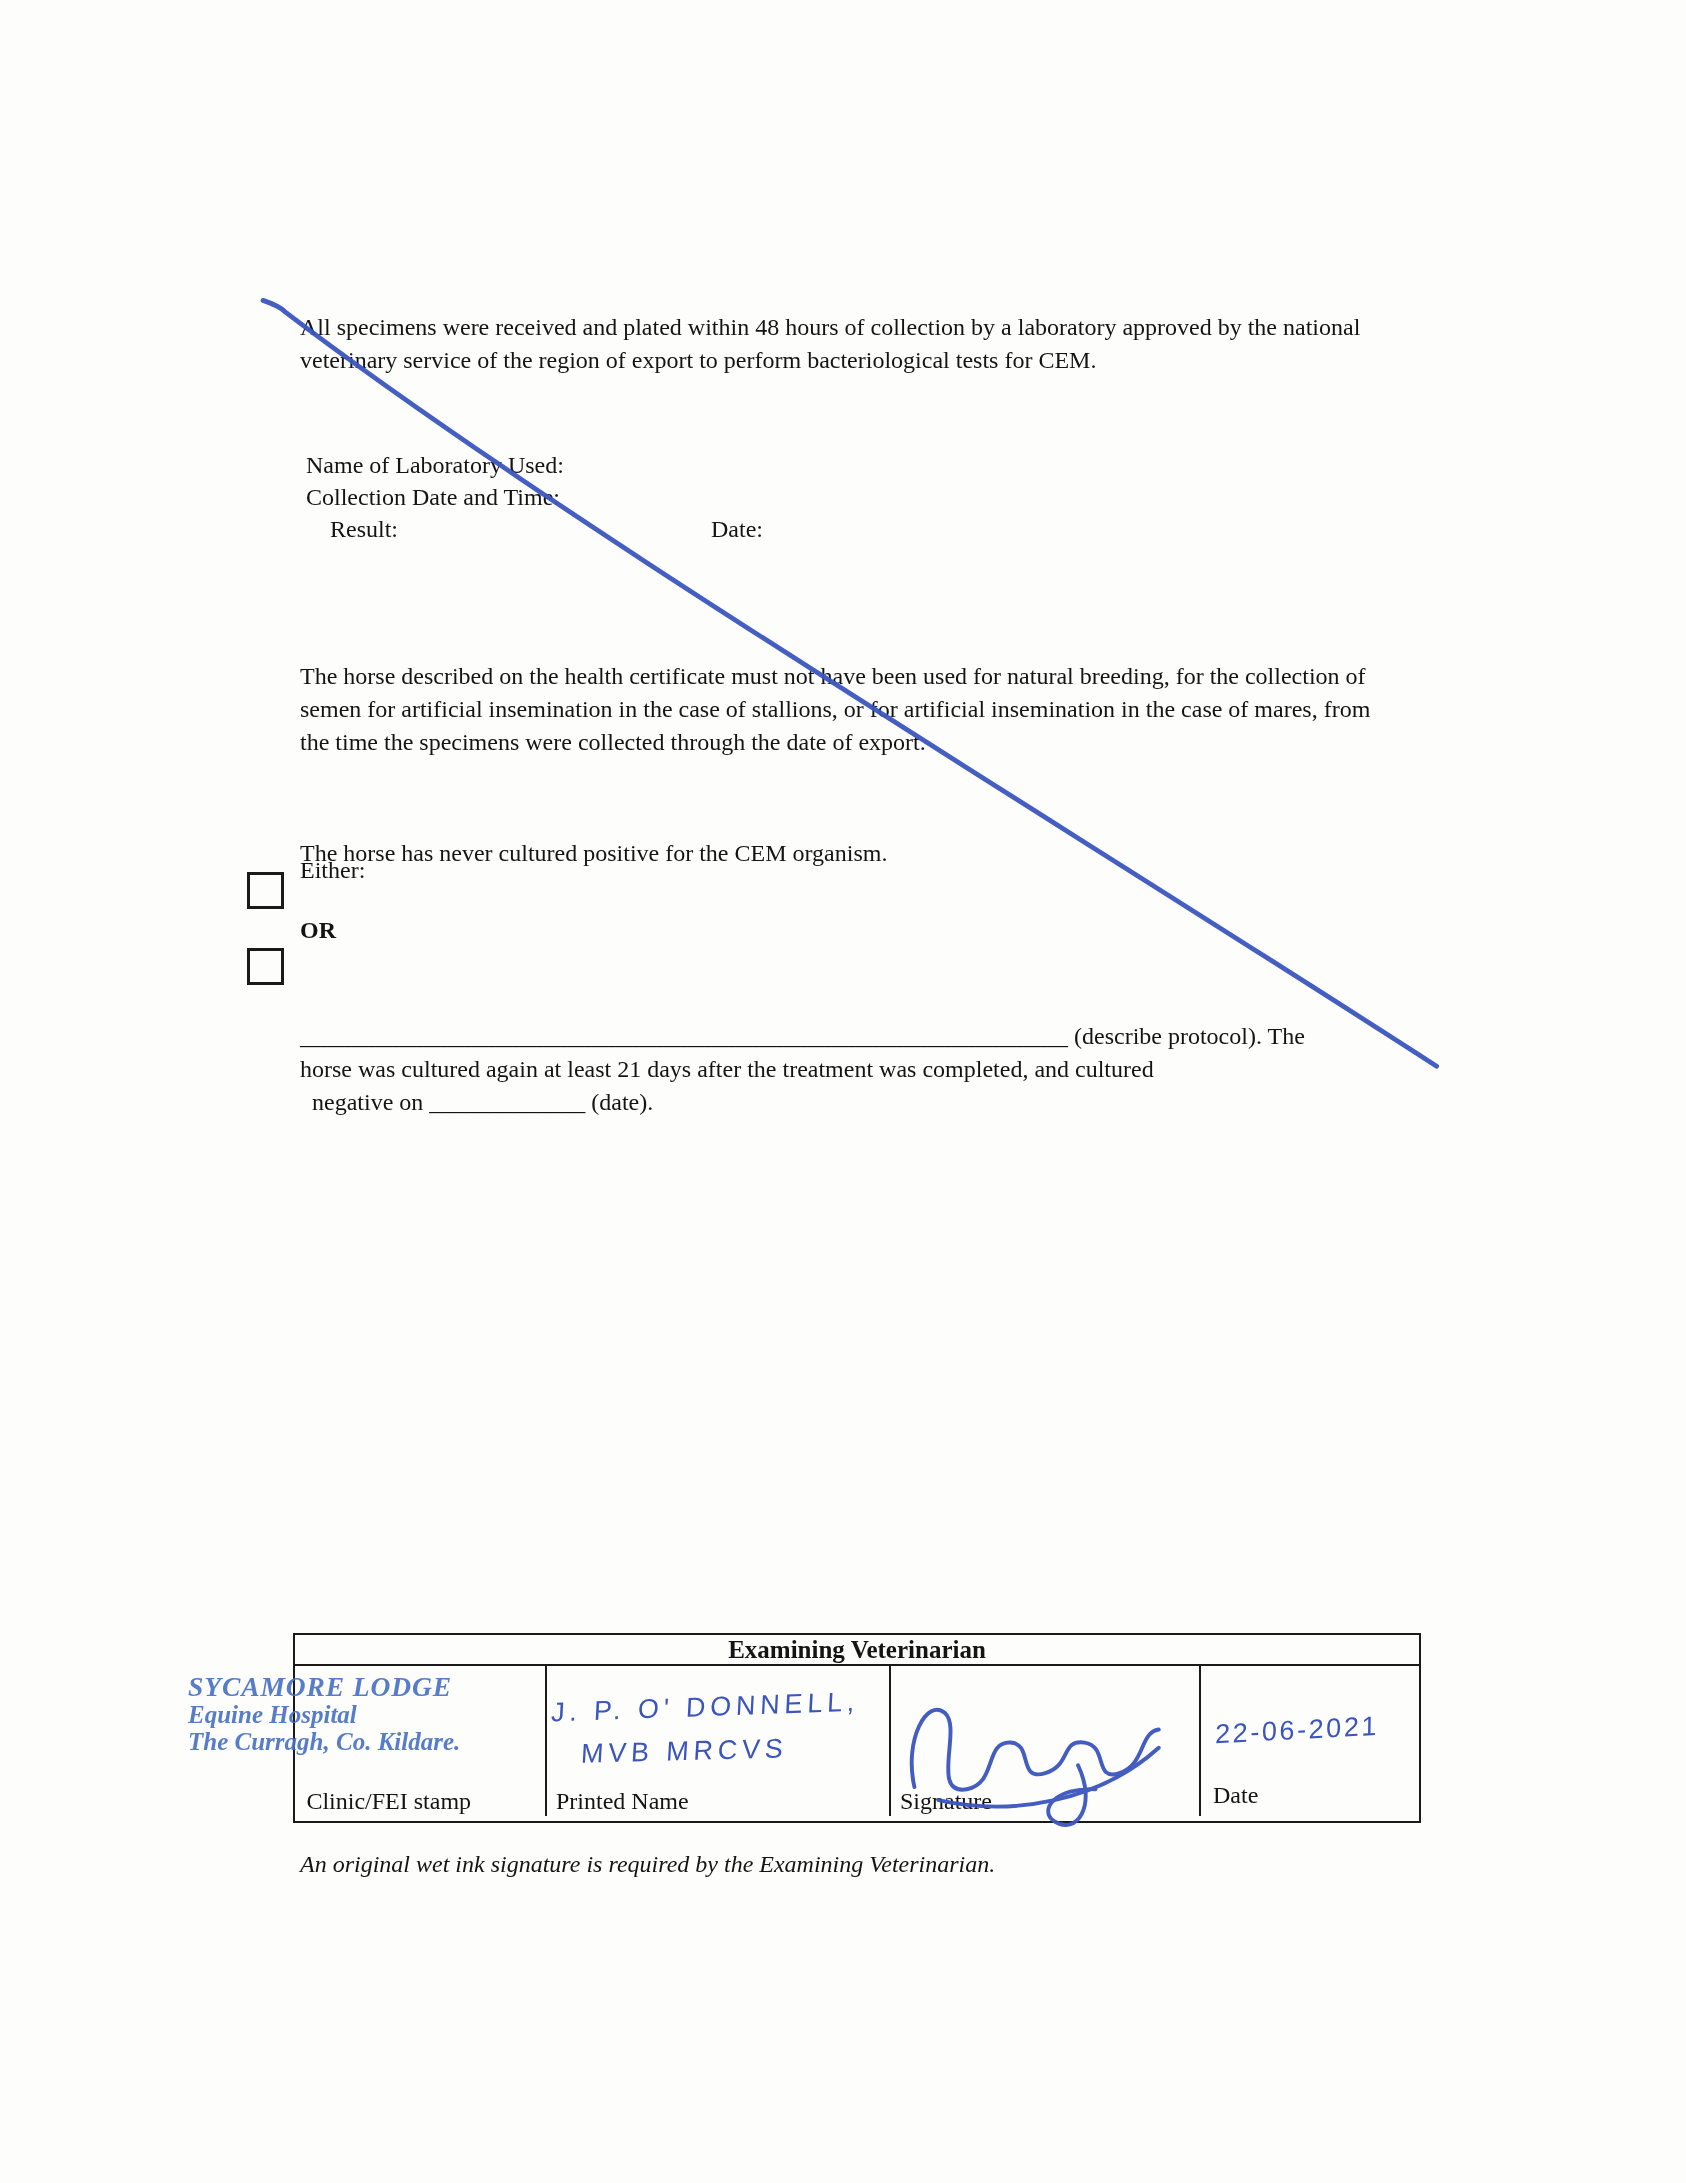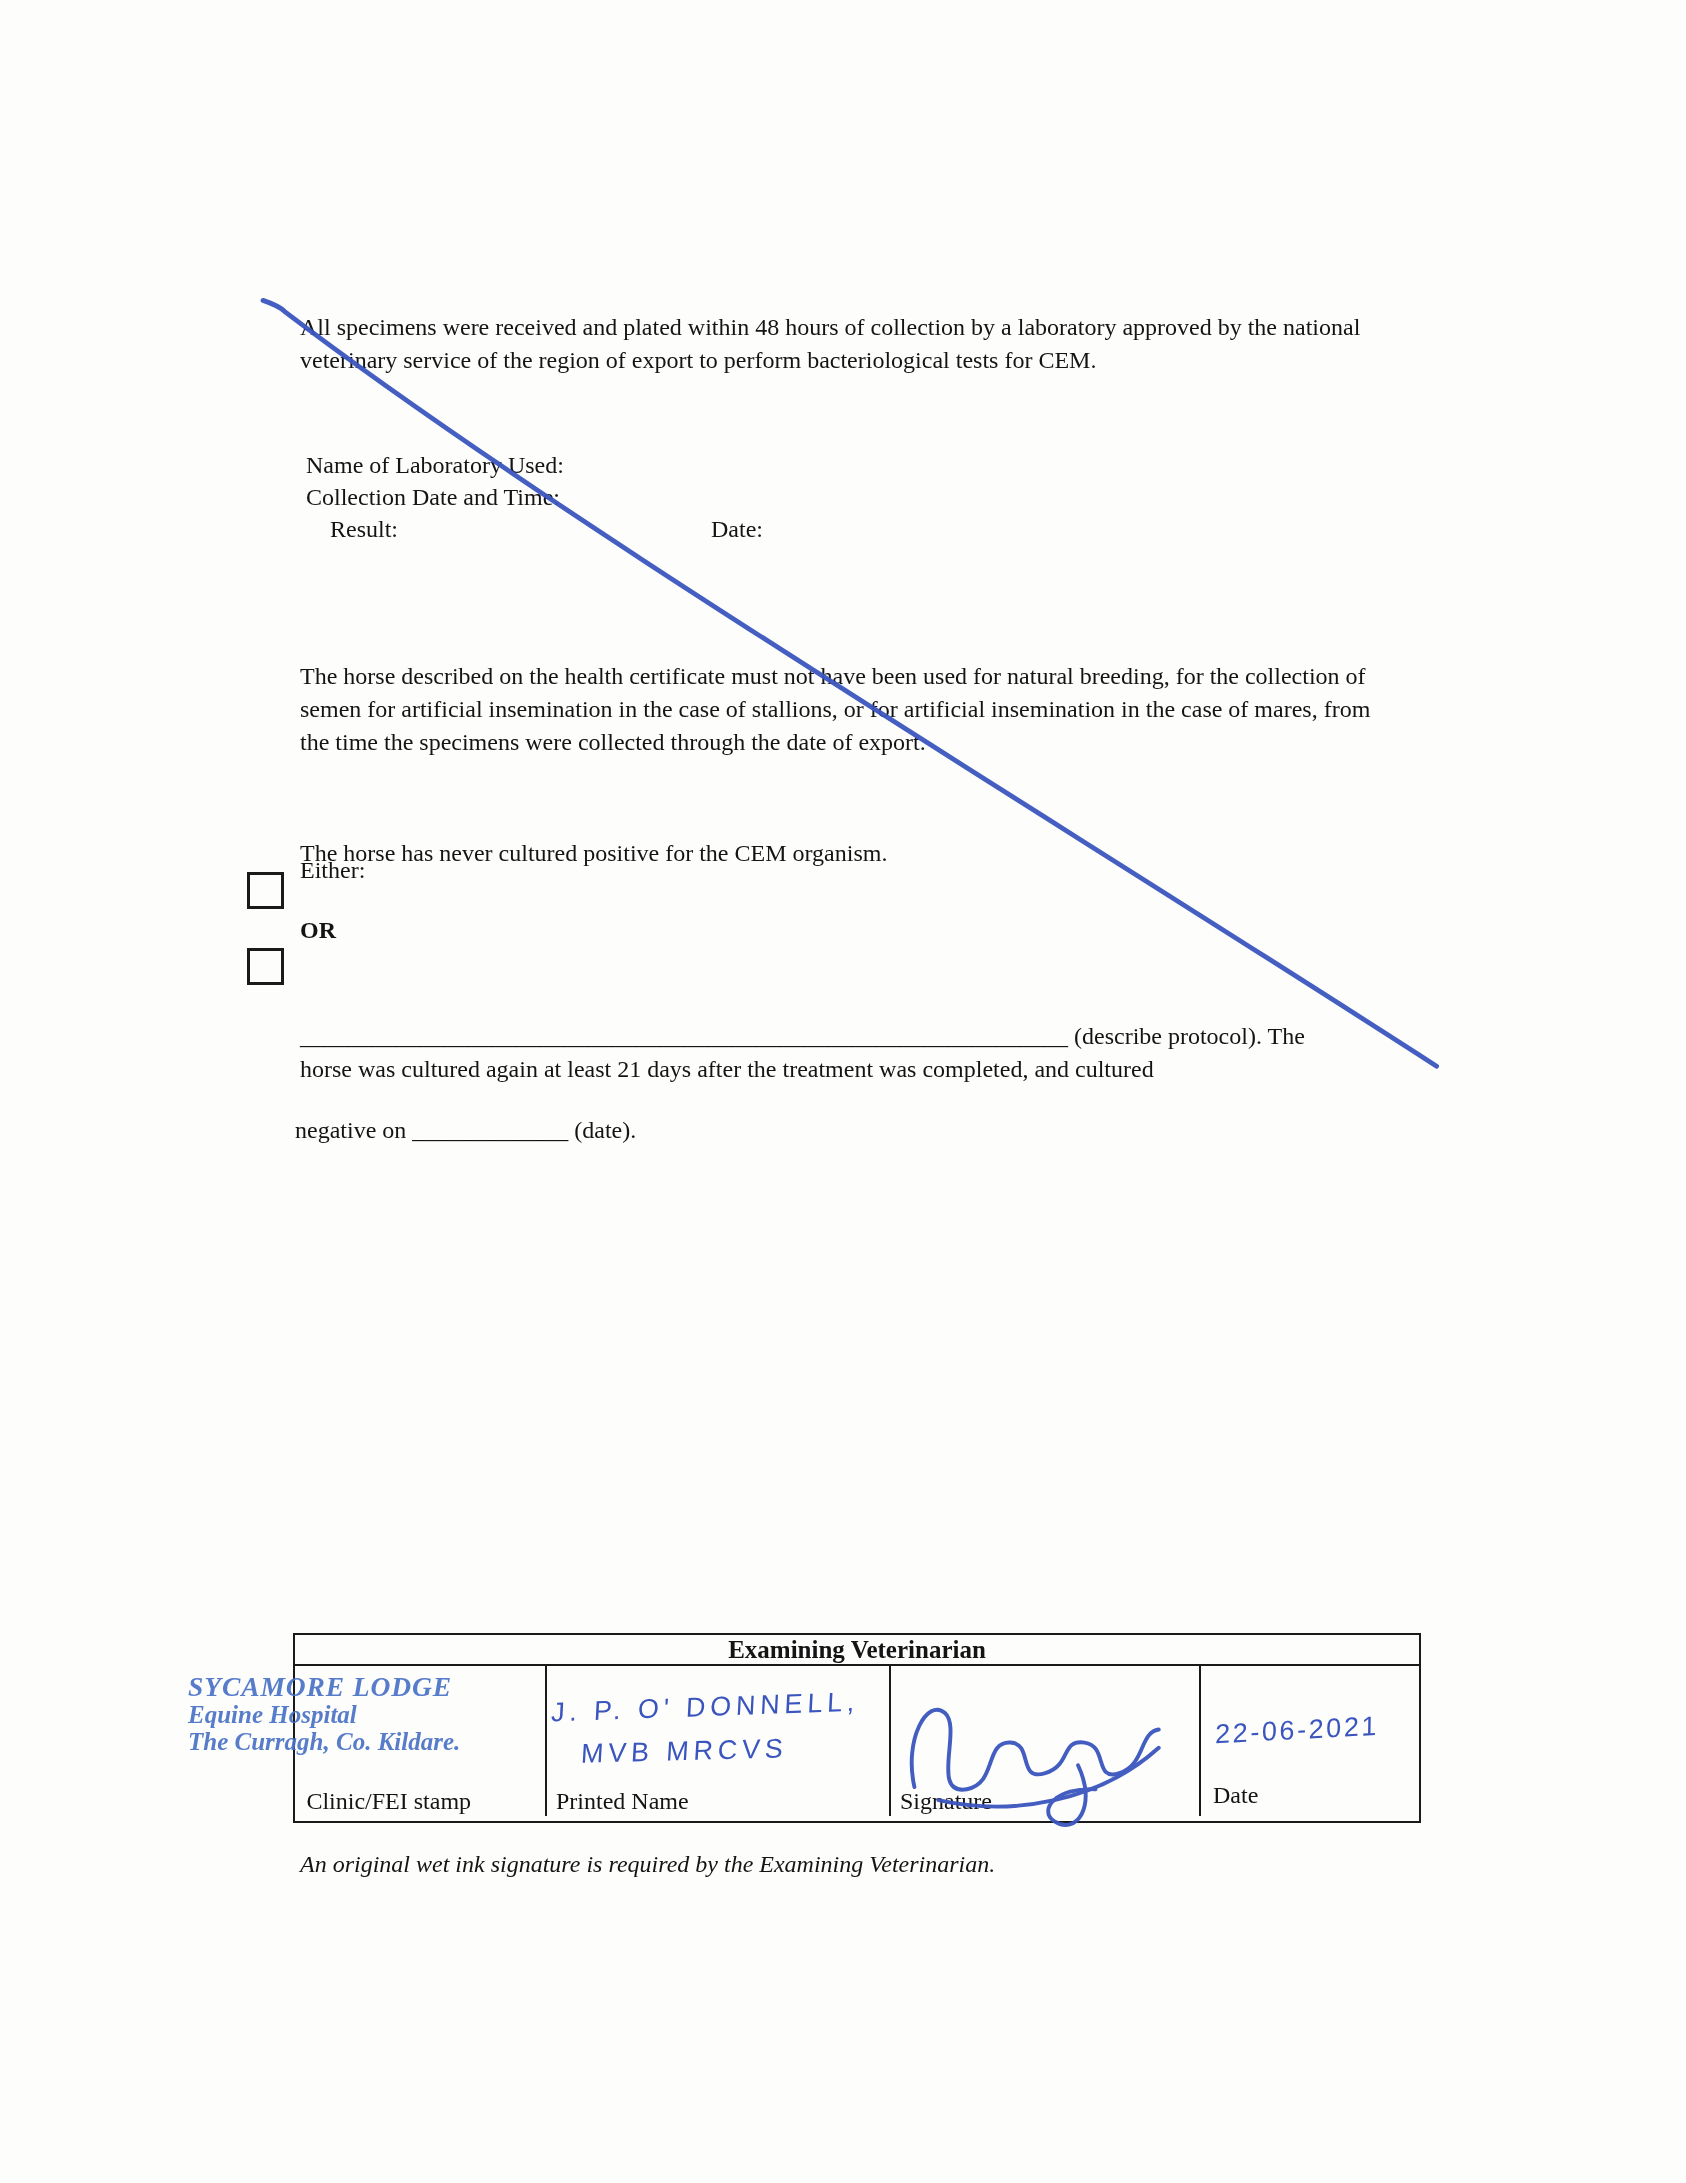--- a/index.html
+++ b/index.html
@@ -39,21 +39,21 @@
   <div class="abs label" style="left:300px;top:857px;">Either:</div>
 
   <div class="abs checkbox" style="left:247px;top:872px;width:31px;height:31px;"></div>
   <div class="abs label" style="left:300px;top:840px;">The horse has never cultured positive for the CEM organism.</div>
 
   <div class="abs label bold" style="left:300px;top:917px;">OR</div>
 
   <div class="abs checkbox" style="left:247px;top:948px;width:31px;height:31px;"></div>
   <div class="abs opt-line" style="left:300px;top:1023px;">________________________________________________________________ (describe protocol). The</div>
   <div class="abs opt-line" style="left:300px;top:1056px;">horse was cultured again at least 21 days after the treatment was completed, and cultured</div>
-  <div class="abs opt-line" style="left:295px;top:1089px;margin-top:28px;">negative on _____________ (date).</div>
+  <div class="abs opt-line" style="left:312px;top:1089px;">negative on _____________ (date).</div>
 
   <div class="abs tbl" style="left:293px;top:1633px;width:1124px;height:186px;">
     <div class="tbl-header" style="height:29px;">Examining Veterinarian</div>
     <div class="vline" style="left:250px;top:31px;height:150px;"></div>
     <div class="vline" style="left:594px;top:31px;height:150px;"></div>
     <div class="vline" style="left:904px;top:31px;height:150px;"></div>
 
     <div class="cell-label" style="left:11.4px;top:153px;">Clinic/FEI stamp</div>
     <div class="cell-label" style="left:261px;top:153px;">Printed Name</div>
     <div class="cell-label" style="left:605px;top:153px;">Signature</div>

